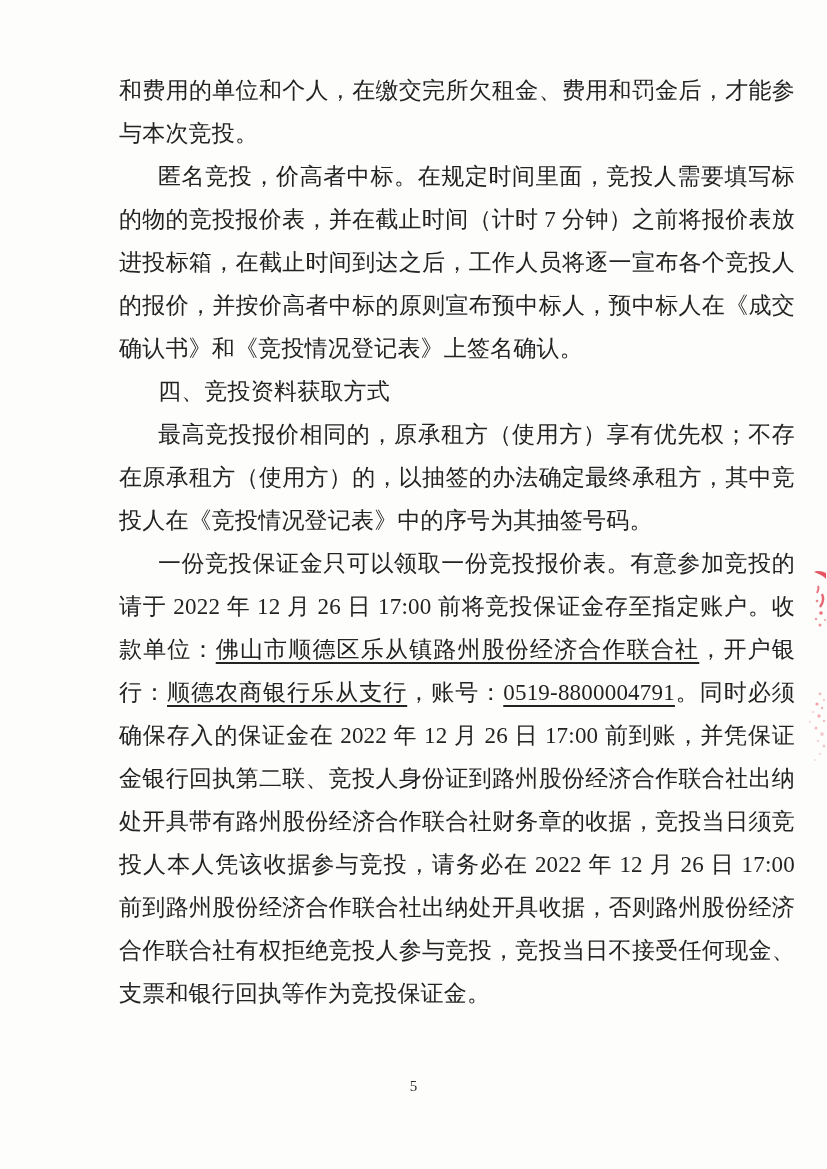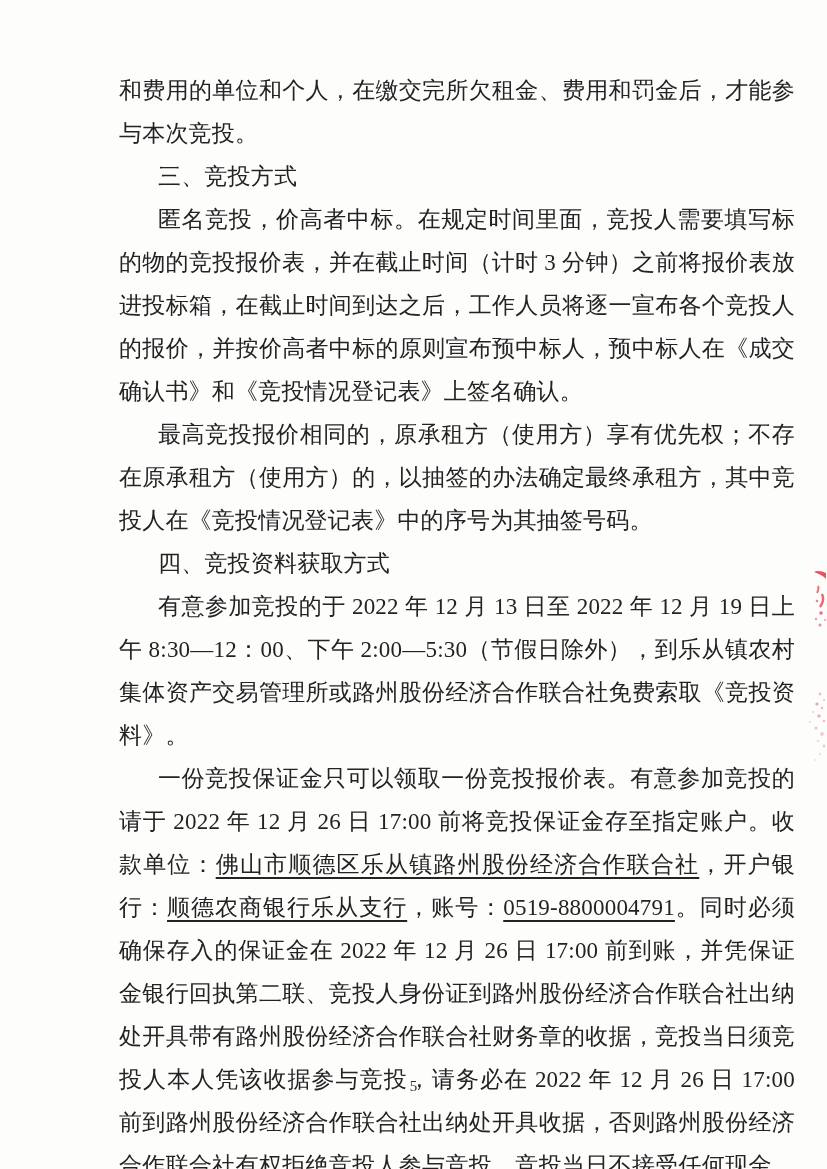--- a/index.html
+++ b/index.html
@@ -69,25 +69,23 @@
     height: 80px;
   }
 </style>
 </head>
 <body>
 
 <div class="page">
 
   <div class="content" id="paragraphs">
       <p class="para"><span>和费用的单位和个人，在缴交完所欠租金、费用和罚金后，才能参与本次竞投。</span></p>
-      <p class="para indent"><span>三、竞投方式</span></p>
-      <p class="para indent"><span class="seg-bold">匿名竞投，价高者中标。</span><span>在规定时间里面，竞投人需要填写标的物的竞投报价表，并在截止时间（</span><span class="seg-bold">计时 3 分钟</span><span>）之前将报价表放进投标箱，在截止时间到达之后，工作人员将逐一宣布各个竞投人的报价，并按价高者中标的原则宣布预中标人，预中标人在《成交确认书》和《竞投情况登记表》上签名确认。</span></p>
+      <p class="para indent"><span class="seg-bold">匿名竞投，价高者中标。</span><span>在规定时间里面，竞投人需要填写标的物的竞投报价表，并在截止时间（</span><span class="seg-bold">计时 7 分钟</span><span>）之前将报价表放进投标箱，在截止时间到达之后，工作人员将逐一宣布各个竞投人的报价，并按价高者中标的原则宣布预中标人，预中标人在《成交确认书》和《竞投情况登记表》上签名确认。</span></p>
+      <p class="para indent"><span>四、竞投资料获取方式</span></p>
       <p class="para indent"><span>最高竞投报价相同的，原承租方（使用方）享有优先权；不存在原承租方（使用方）的，以抽签的办法确定最终承租方，</span><span class="seg-bold">其中竞投人在《竞投情况登记表》中的序号为其抽签号码。</span></p>
-      <p class="para indent"><span>四、竞投资料获取方式</span></p>
-      <p class="para indent"><span>有意参加竞投的于 2022 年 12 月 13 日至 2022 年 12 月 19 日上午 8:30—12：00、下午 2:00—5:30（节假日除外），到乐从镇农村集体资产交易管理所或路州股份经济合作联合社免费索取《竞投资料》。</span></p>
       <p class="para indent"><span class="seg-bold">一份竞投保证金只可以领取一份竞投报价表。</span><span>有意参加竞投的请于 2022 年 12 月 26 日 17:00 前将竞投保证金存至指定账户。收款单位：</span><span class="seg-bold seg-underline">佛山市顺德区乐从镇路州股份经济合作联合社</span><span>，开户银行：</span><span class="seg-bold seg-underline">顺德农商银行乐从支行</span><span>，账号：</span><span class="seg-bold seg-underline">0519-8800004791</span><span>。同时必须确保存入的保证金在 2022 年 12 月 26 日 17:00 前到账，并凭保证金银行回执第二联、竞投人身份证到路州股份经济合作联合社出纳处开具带有路州股份经济合作联合社财务章的收据，竞投当日须</span><span class="seg-bold">竞投人本人</span><span>凭该收据参与竞投，请</span><span class="seg-bold">务必</span><span>在 2022 年 12 月 26 日 17:00 前到路州股份经济合作联合社出纳处开具收据，否则路州股份经济合作联合社有权拒绝竞投人参与竞投，竞投当日不接受任何现金、支票和银行回执等作为竞投保证金。</span></p>
     </div>
 
   <div class="page-number">5</div>
 
   <svg class="stamp-fragment stamp-top" viewBox="0 0 15 62" xmlns="http://www.w3.org/2000/svg">
     <path d="M2 2 C7 4 12 6 14 9 L14 3 C10 1 5 0 2 2 Z" fill="#df3646" opacity="0.85"></path>
     <path d="M6 16 C7 18 6 21 5 23" stroke="#df3646" stroke-width="2" fill="none" opacity="0.7"></path>
     <path d="M10 24 C12 28 11 33 8 37" stroke="#df3646" stroke-width="2.4" fill="none" opacity="0.75"></path>
     <circle cx="5" cy="31" r="1.3" fill="#df3646" opacity="0.6"></circle>

